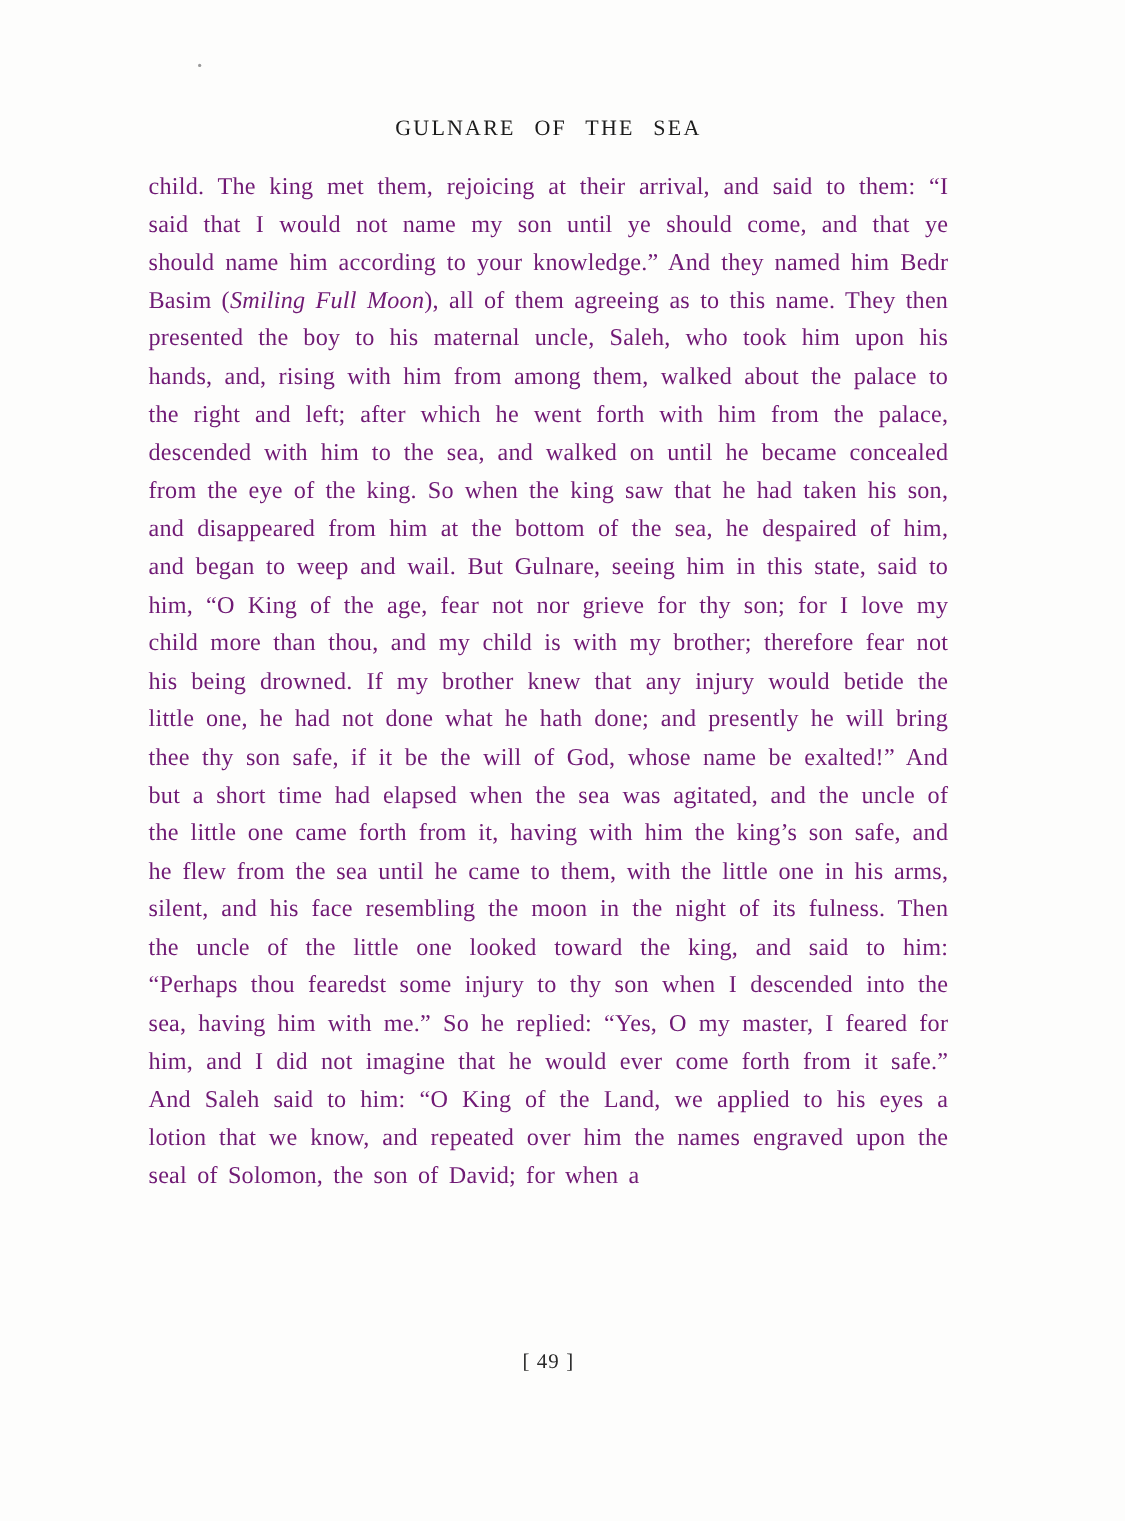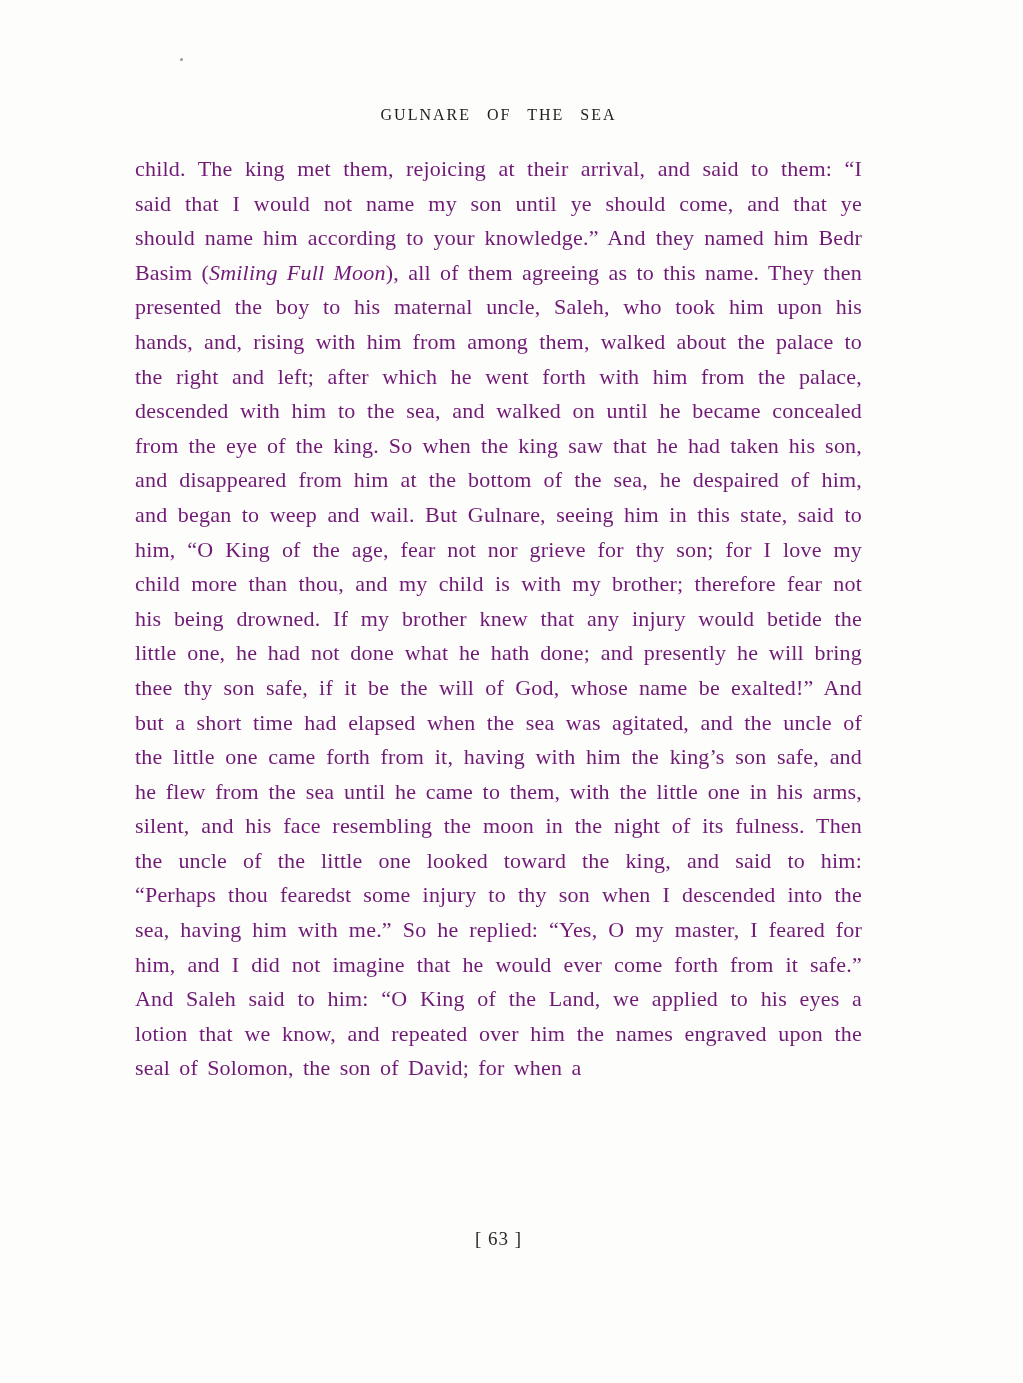--- a/index.html
+++ b/index.html
@@ -16,21 +16,21 @@
     font-family: "Liberation Serif", "DejaVu Serif", serif;
     color: #1f1f1f;
   }
   .running-title {
     position: absolute;
     top: 106px;
     left: 135px;
     width: 727px;
     margin: 0;
     text-align: center;
-    font-size: 16px;
+    font-size: 20px;
     font-weight: normal;
     letter-spacing: 2px;
     word-spacing: 10px;
     color: #1c1c1c;
   }
   .body-text {
     position: absolute;
     top: 152px;
     left: 135px;
     width: 727px;
@@ -73,15 +73,15 @@
 <div class="scan-page">
 
   <span class="scan-speck"></span>
 
   <h1 class="running-title">GULNARE  OF  THE  SEA</h1>
 
   <div class="body-text">
     <p><span>child.  The king met them, rejoicing at their arrival, and said to them: “I said that I would not name my son until ye should come, and that ye should name him according to your knowledge.”  And they named him Bedr Basim (</span><em>Smiling Full Moon</em><span>), all of them agreeing as to this name.  They then presented the boy to his maternal uncle, Saleh, who took him upon his hands, and, rising with him from among them, walked about the palace to the right and left; after which he went forth with him from the palace, descended with him to the sea, and walked on until he became concealed from the eye of the king.  So when the king saw that he had taken his son, and disappeared from him at the bottom of the sea, he despaired of him, and began to weep and wail.  But Gulnare, seeing him in this state, said to him, “O King of the age, fear not nor grieve for thy son; for I love my child more than thou, and my child is with my brother; therefore fear not his being drowned.  If my brother knew that any injury would betide the little one, he had not done what he hath done; and presently he will bring thee thy son safe, if it be the will of God, whose name be exalted!”  And but a short time had elapsed when the sea was agitated, and the uncle of the little one came forth from it, having with him the king’s son safe, and he flew from the sea until he came to them, with the little one in his arms, silent, and his face resembling the moon in the night of its fulness.  Then the uncle of the little one looked toward the king, and said to him: “Perhaps thou fearedst some injury to thy son when I descended into the sea, having him with me.”  So he replied: “Yes, O my master, I feared for him, and I did not imagine that he would ever come forth from it safe.”  And Saleh said to him: “O King of the Land, we applied to his eyes a lotion that we know, and repeated over him the names engraved upon the seal of Solomon, the son of David; for when a</span></p>
   </div>
 
-  <div class="folio">[ 63 ]</div>
+  <div class="folio">[ 49 ]</div>
 
 </div>
 
 </body></html>

